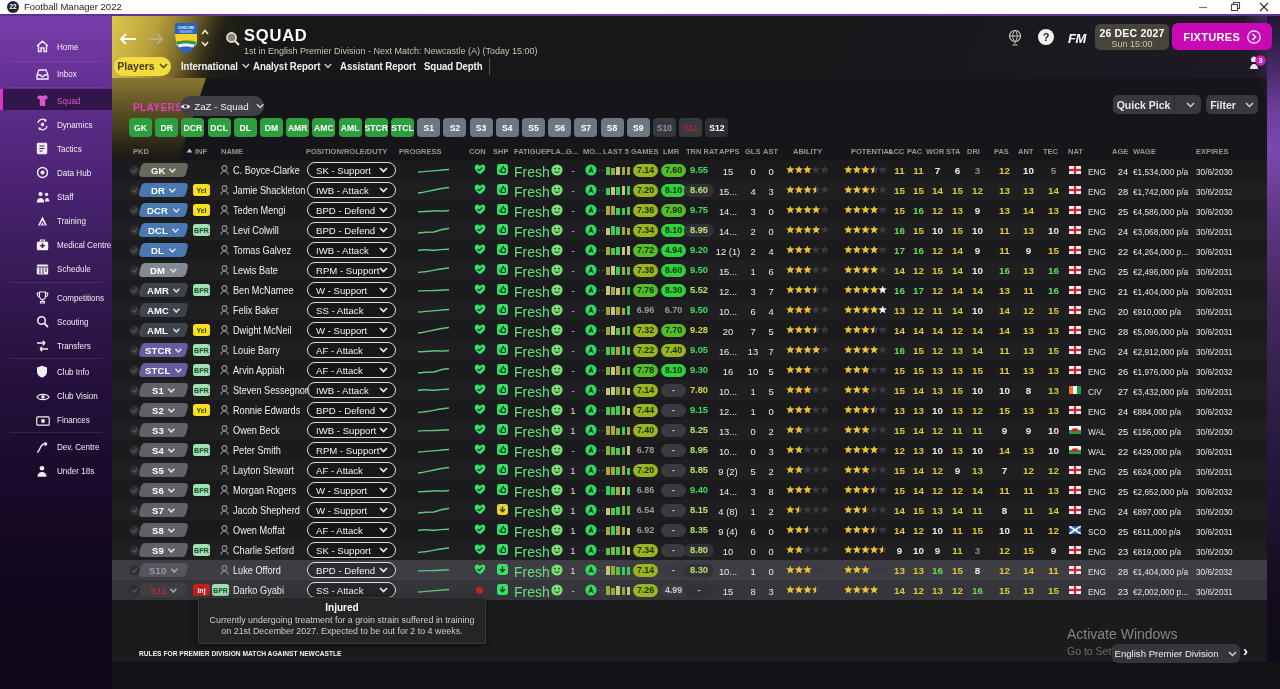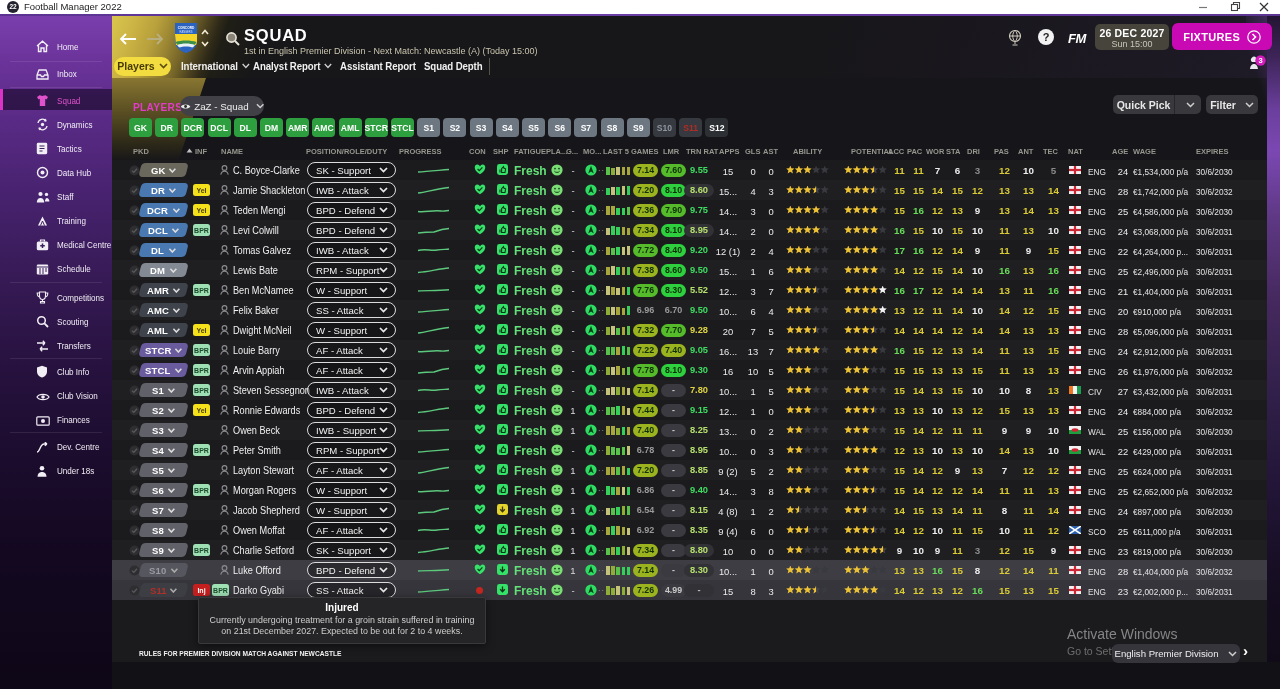--- a/index.html
+++ b/index.html
@@ -52,21 +52,21 @@
 .yel{background:#f4e11c;color:#4a3e00}
 .bpr{background:#9fdfb4;color:#1c4a2c}
 .inj{background:#c41f1f;color:#fff}
 .hd{left:220px;top:5px}
 .nm{left:233px;top:4.5px;font-size:10.2px;color:#f0f0f0;white-space:nowrap;transform:scaleX(.9);transform-origin:0 50%}
 .role{left:307px;top:1.5px;width:89px;height:16px;border:1.4px solid #dcdcdc;border-radius:8.5px;background:rgba(12,12,12,.35)}
 .role u{position:absolute;left:8px;top:2px;font-size:9.6px;color:#f2f2f2;text-decoration:none;white-space:nowrap}
 .role svg{position:absolute;right:7px;top:4.5px}
 .spk{left:417px;top:4px}
 .icn{top:4px}
-.fr{left:514px;top:4px;font-size:12px;font-weight:bold;color:#63e377}
+.fr{left:514px;top:4px;font-size:14px;font-weight:normal;color:#63e377}
 .gc{left:566px;top:5px;width:14px;text-align:center;font-size:9.5px;color:#dcdcdc}
 .dots{left:598px;top:3px;font-size:9px;color:#8a8a8a;letter-spacing:1px}
 .bar{position:absolute;bottom:5px;width:3.6px}
 .lmr{top:3.5px;width:25px;height:13px;border-radius:6.5px;font-size:8.8px;font-weight:bold;color:#11300a;display:flex;align-items:center;justify-content:center}
 .lmrt{top:5px;width:25px;text-align:center;font-size:9px;color:#9a9a9a;font-weight:bold}
 .trn{left:684px;top:3.5px;width:30px;height:13px;font-size:9.3px;font-weight:bold;display:flex;align-items:center;justify-content:center}
 .num{top:5.5px;text-align:center;font-size:9.4px;color:#ececec}
 .txt{top:5.5px;font-size:9.4px;color:#e4e4e4;white-space:nowrap;transform:scaleX(.88);transform-origin:0 50%}
 .st{position:absolute;top:5.5px;width:8.6px;height:8.6px;clip-path:polygon(50% 0,63% 33%,98% 36%,72% 58%,81% 94%,50% 73%,19% 94%,28% 58%,2% 36%,37% 33%)}
 .sf{background:#eec235}
@@ -770,21 +770,21 @@
       <circle cx="6" cy="6" r="5.6" fill="#2fdd63"></circle>
       <path d="M6,1.8 L8.8,9.4 L6,7.6 L3.2,9.4 Z" fill="#0b3a16"></path>
     </svg>
     <span class="dots">..</span>
     <i class="bar" style="left:606.0px;height:8px;background:#a8a73e"></i>
     <i class="bar" style="left:611.2px;height:7px;background:#58c24a"></i>
     <i class="bar" style="left:616.4px;height:8px;background:#37cf5b"></i>
     <i class="bar" style="left:621.6px;height:8px;background:#c5c27c"></i>
     <i class="bar" style="left:626.8px;height:9px;background:#c5c27c"></i>
     <span class="lmr" style="left:633px;background:#55bb2a">7.72</span>
-    <span class="lmr" style="left:661px;background:#2ed13d">8.40</span>
+    <span class="lmr" style="left:661px;background:#2ed13d">4.94</span>
     <span class="trn" style="color:#3edd60;">9.20</span>
     <span class="num" style="left:712px;width:32px">12 (1)</span>
     <span class="num" style="left:744px;width:18px">2</span>
     <span class="num" style="left:762px;width:18px">4</span>
     <i class="st sf" style="left:786.0px"></i>
     <i class="st sf" style="left:794.6px"></i>
     <i class="st sf" style="left:803.2px"></i>
     <i class="st se" style="left:811.8px"></i>
     <i class="st se" style="left:820.4px"></i>
     <i class="st sf" style="left:844.0px"></i>

